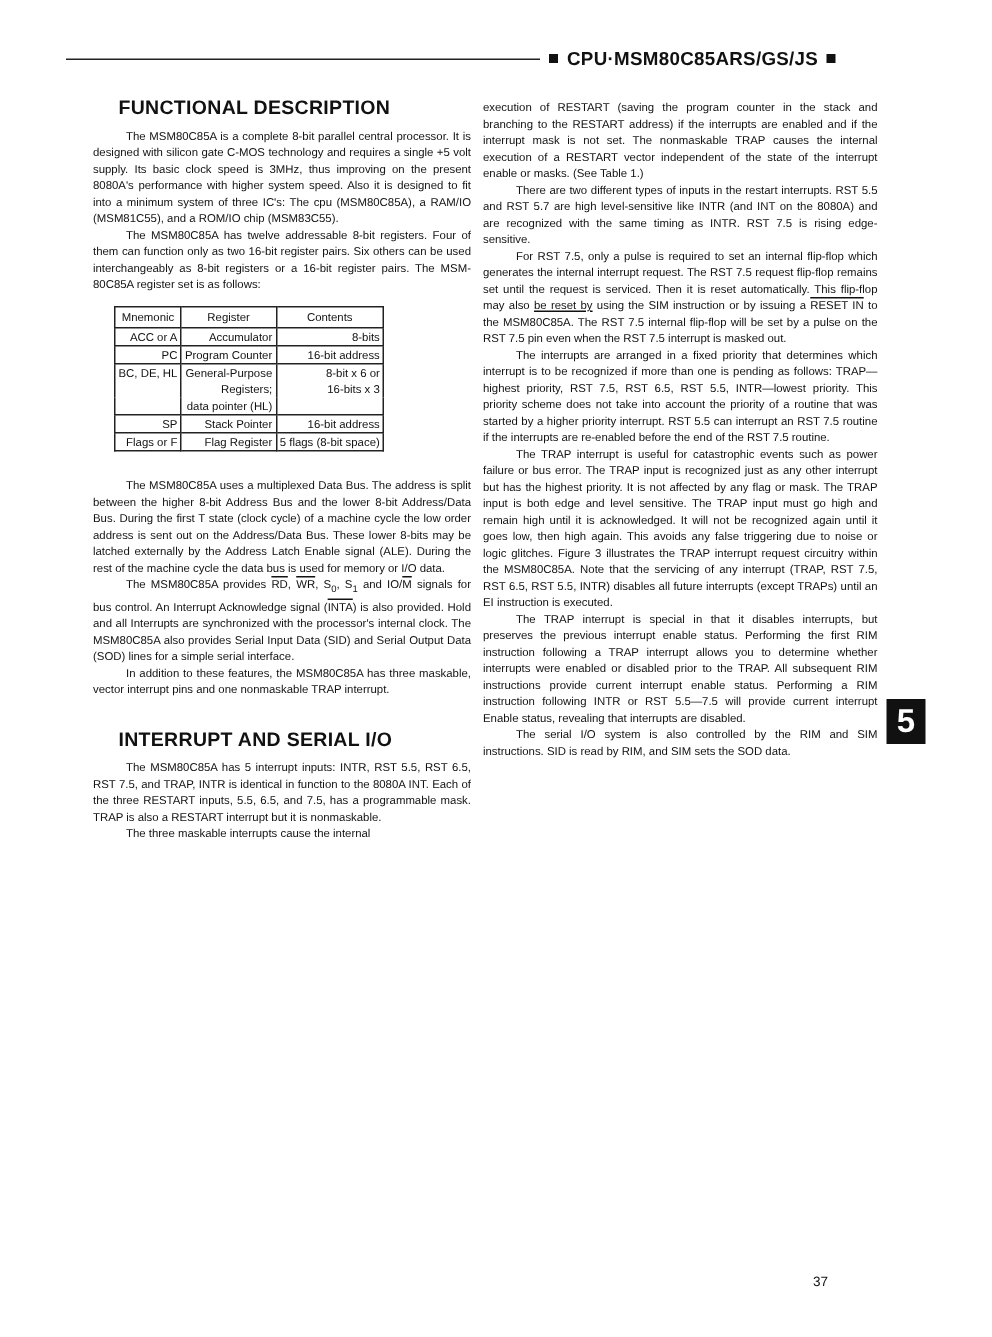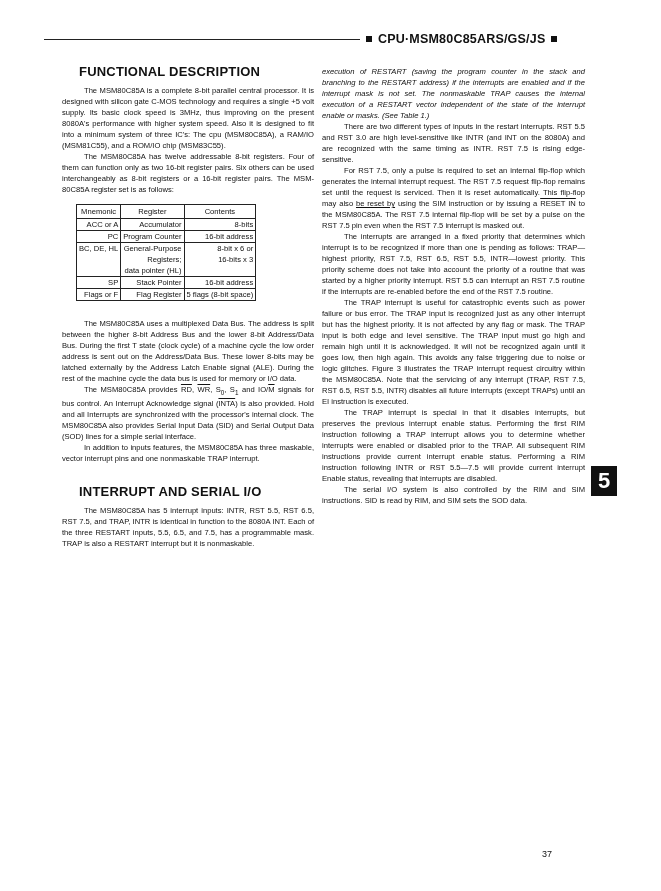--- a/index.html
+++ b/index.html
@@ -6,21 +6,21 @@
   body { width: 661px; height: 891px; position: relative; overflow: hidden;
          font-family: "Liberation Sans", sans-serif; color: #111; }
   .header-rule { position: absolute; left: 44px; top: 39px; width: 316px; height: 1px; background: #222; }
   .header-title { position: absolute; left: 360px; top: 32px; font-size: 12.5px; font-weight: bold; letter-spacing: 0.2px; white-space: nowrap; }
   .header-title .sq { display: inline-block; width: 6px; height: 6px; background: #111; margin: 0 6px 1px 6px; vertical-align: middle; }
   .col { position: absolute; font-size: 7.6px; line-height: 11px; text-align: justify; }
   .col-left { left: 62px; top: 66px; width: 252px; }
   .col-right { left: 322px; top: 66px; width: 263px; }
   h2 { font-size: 13px; font-weight: bold; margin: 0 0 8px 0; letter-spacing: 0.2px; text-align: left; padding-left: 17px; }
   p { margin: 0; text-indent: 22px; }
-  p.noindent { text-indent: 0; font-style: italic; }
+  p.noindent { text-indent: 0; }
   .ov { text-decoration: overline; }
   .ul { text-decoration: underline; }
   table.regs { border-collapse: collapse; margin: 9px 0 17px 14px; font-size: 7.6px; }
   table.regs td, table.regs th { border: 1px solid #222; padding: 0 2px; line-height: 11px; text-align: right; vertical-align: top; font-weight: normal; }
   table.regs th { text-align: center; padding: 1px 4px; margin-left: 40px; }
   table.regs td.nb { border-top: none; border-bottom: none; }
   .h2-spacer { height: 22px; }
   .tab-marker { position: absolute; left: 591px; top: 466px; width: 26px; height: 30px; background: #111; color: #fff; font-weight: bold; font-size: 22px; line-height: 30px; text-align: center; }
   .page-number { position: absolute; left: 542px; top: 849px; font-size: 9px; }
 </style>
@@ -77,30 +77,31 @@
     <tr>
       <td>Flags or F</td>
       <td>Flag Register</td>
       <td>5 flags (8-bit space)</td>
     </tr>
   </tbody>
     </table>
 
   <p>The MSM80C85A uses a multiplexed Data Bus. The address is split between the higher 8-bit Address Bus and the lower 8-bit Address/Data Bus. During the first T state (clock cycle) of a machine cycle the low order address is sent out on the Address/Data Bus. These lower 8-bits may be latched externally by the Address Latch Enable signal (ALE). During the rest of the machine cycle the data bus is used for memory or I/O data.</p>
   <p><span>The MSM80C85A provides </span><span class="ov">RD</span><span>, </span><span class="ov">WR</span><span>, S</span><sub>0</sub><span>, S</span><sub>1</sub><span> and IO/</span><span class="ov">M</span><span> signals for bus control. An Interrupt Acknowledge signal (</span><span class="ov">INTA</span><span>) is also provided. Hold and all Interrupts are synchronized with the processor's internal clock. The MSM80C85A also provides Serial Input Data (SID) and Serial Output Data (SOD) lines for a simple serial interface.</span></p>
-  <p>In addition to inputs features, the MSM80C85A has three maskable, vector interrupt pins and one nonmaskable TRAP interrupt.</p>
+  <p>In addition to these features, the MSM80C85A has three maskable, vector interrupt pins and one nonmaskable TRAP interrupt.</p>
 
   <div class="h2-spacer"></div>
   <h2>INTERRUPT AND SERIAL I/O</h2>
   <p>The MSM80C85A has 5 interrupt inputs: INTR, RST 5.5, RST 6.5, RST 7.5, and TRAP, INTR is identical in function to the 8080A INT. Each of the three RESTART inputs, 5.5, 6.5, and 7.5, has a programmable mask. TRAP is also a RESTART interrupt but it is nonmaskable.</p>
+  <p>The three maskable interrupts cause the internal</p>
 </div>
 
 <div class="col col-right">
   <p class="noindent">execution of RESTART (saving the program counter in the stack and branching to the RESTART address) if the interrupts are enabled and if the interrupt mask is not set. The nonmaskable TRAP causes the internal execution of a RESTART vector independent of the state of the interrupt enable or masks. (See Table 1.)</p>
-  <p>There are two different types of inputs in the restart interrupts. RST 5.5 and RST 3.0 are high level-sensitive like INTR (and INT on the 8080A) and are recognized with the same timing as INTR. RST 7.5 is rising edge-sensitive.</p>
+  <p>There are two different types of inputs in the restart interrupts. RST 5.5 and RST 5.7 are high level-sensitive like INTR (and INT on the 8080A) and are recognized with the same timing as INTR. RST 7.5 is rising edge-sensitive.</p>
   <p><span>For RST 7.5, only a pulse is required to set an internal flip-flop which generates the internal interrupt request. The RST 7.5 request flip-flop remains set until the request is serviced. Then it is reset automatically. This flip-flop may also </span><span class="ul">be reset by</span><span> using the SIM instruction or by issuing a </span><span class="ov">RESET IN</span><span> to the MSM80C85A. The RST 7.5 internal flip-flop will be set by a pulse on the RST 7.5 pin even when the RST 7.5 interrupt is masked out.</span></p>
   <p>The interrupts are arranged in a fixed priority that determines which interrupt is to be recognized if more than one is pending as follows: TRAP—highest priority, RST 7.5, RST 6.5, RST 5.5, INTR—lowest priority. This priority scheme does not take into account the priority of a routine that was started by a higher priority interrupt. RST 5.5 can interrupt an RST 7.5 routine if the interrupts are re-enabled before the end of the RST 7.5 routine.</p>
   <p>The TRAP interrupt is useful for catastrophic events such as power failure or bus error. The TRAP input is recognized just as any other interrupt but has the highest priority. It is not affected by any flag or mask. The TRAP input is both edge and level sensitive. The TRAP input must go high and remain high until it is acknowledged. It will not be recognized again until it goes low, then high again. This avoids any false triggering due to noise or logic glitches. Figure 3 illustrates the TRAP interrupt request circuitry within the MSM80C85A. Note that the servicing of any interrupt (TRAP, RST 7.5, RST 6.5, RST 5.5, INTR) disables all future interrupts (except TRAPs) until an EI instruction is executed.</p>
   <p>The TRAP interrupt is special in that it disables interrupts, but preserves the previous interrupt enable status. Performing the first RIM instruction following a TRAP interrupt allows you to determine whether interrupts were enabled or disabled prior to the TRAP. All subsequent RIM instructions provide current interrupt enable status. Performing a RIM instruction following INTR or RST 5.5—7.5 will provide current interrupt Enable status, revealing that interrupts are disabled.</p>
   <p>The serial I/O system is also controlled by the RIM and SIM instructions. SID is read by RIM, and SIM sets the SOD data.</p>
 </div>
 
 <div class="tab-marker">5</div>
 <div class="page-number">37</div>
 

